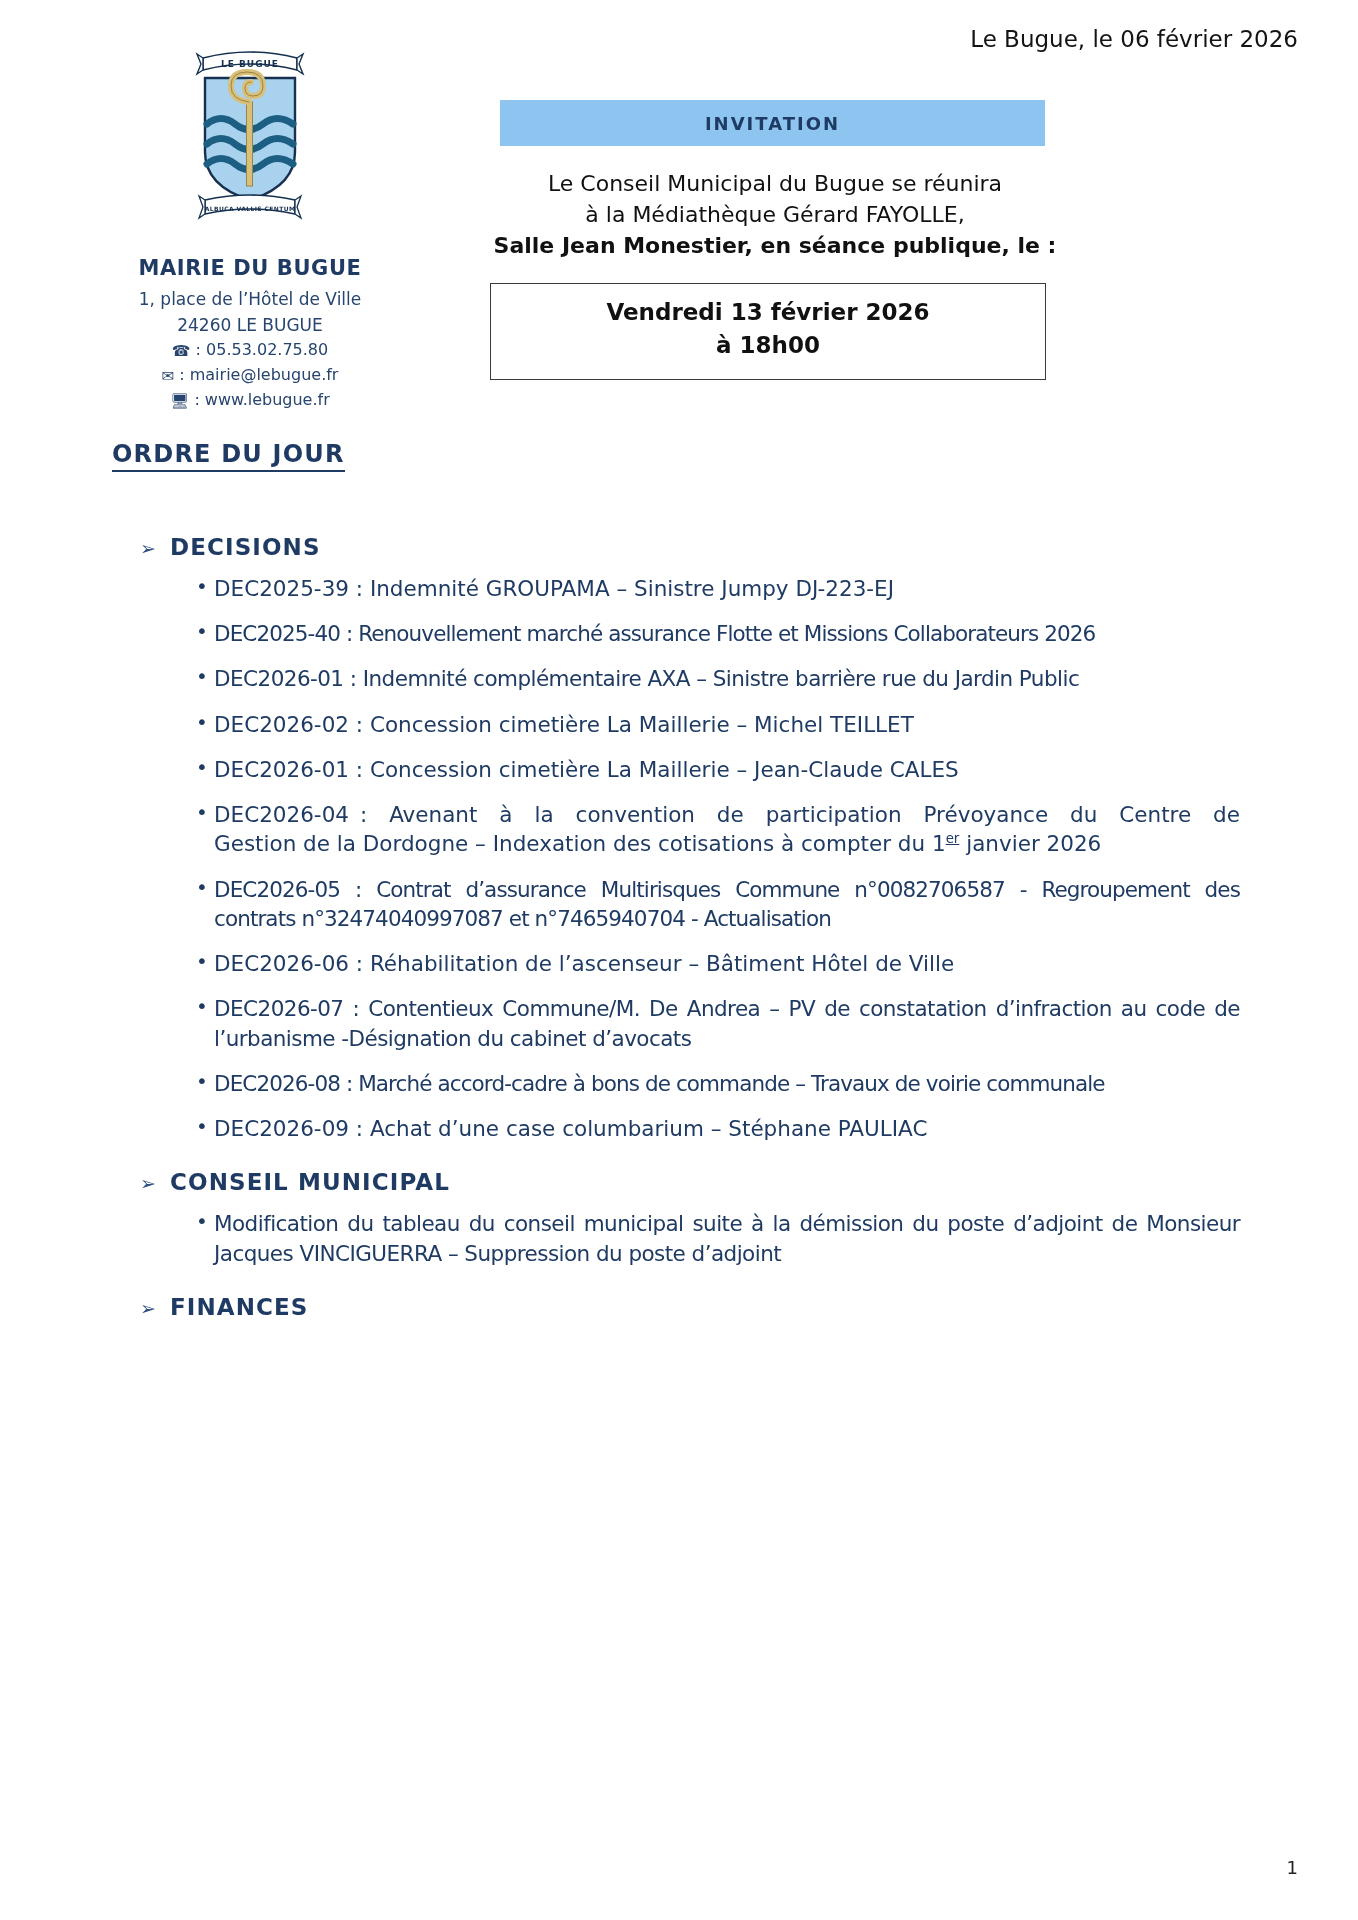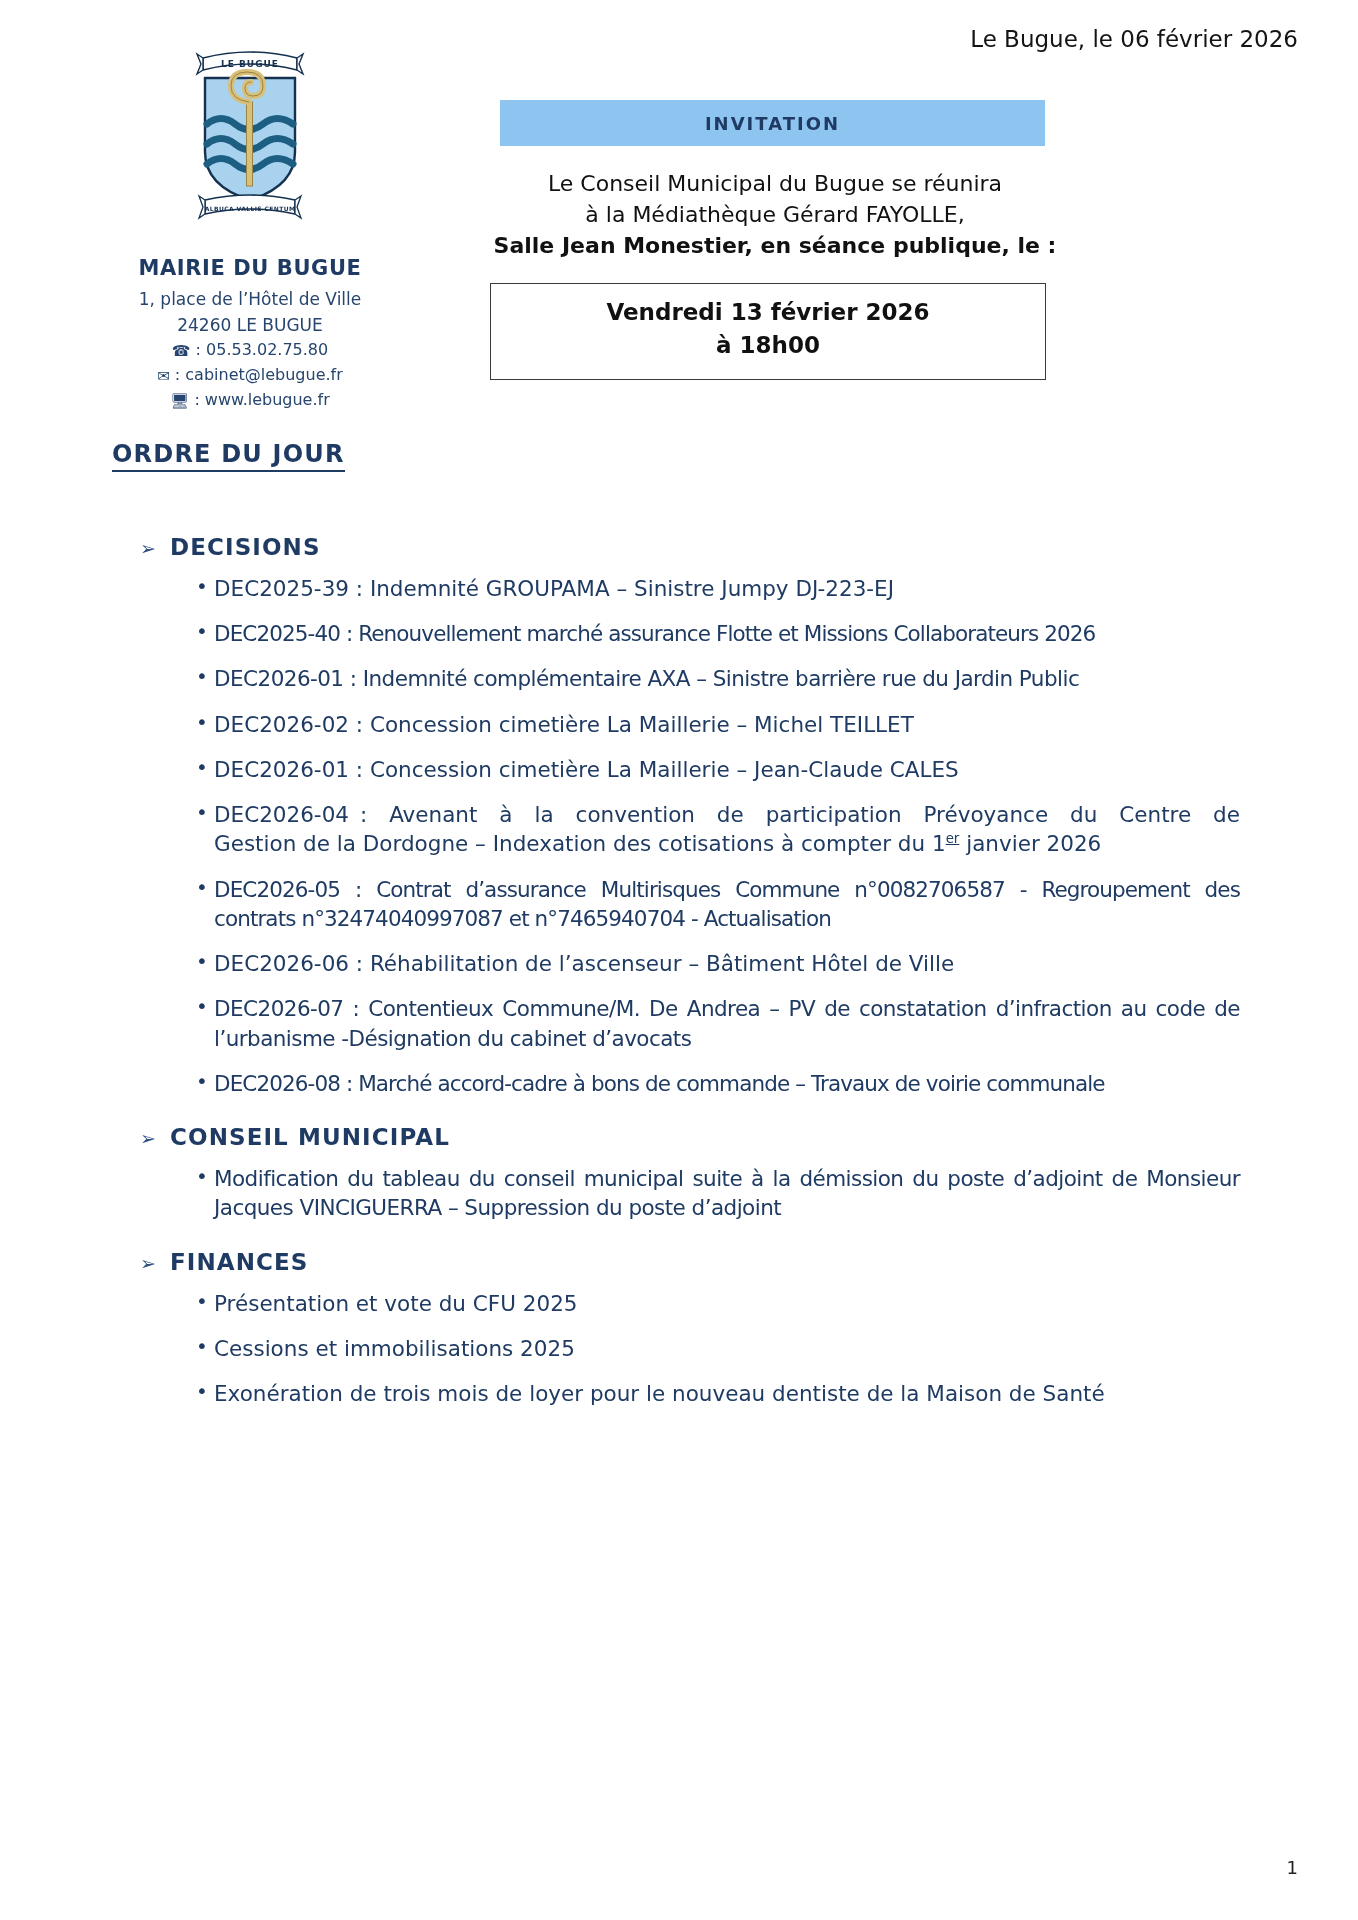--- a/index.html
+++ b/index.html
@@ -264,21 +264,21 @@
       <div class="mairie-name">MAIRIE DU BUGUE</div>
       <div class="addr-line">1, place de l’Hôtel de Ville</div>
       <div class="addr-line">24260 LE BUGUE</div>
 
       <div class="contact-line">
         <span class="gl">☎</span>
         <span>: 05.53.02.75.80</span>
       </div>
       <div class="contact-line">
         <span class="gl">✉</span>
-        <span>: cabinet@lebugue.fr</span>
+        <span>: mairie@lebugue.fr</span>
       </div>
       <div class="contact-line">
         <span class="gl">🖥</span>
         <span>: www.lebugue.fr</span>
       </div>
     </div>
 
     <div class="date-line">Le Bugue, le 06 février 2026</div>
 
     <div class="invitation-banner">
@@ -312,43 +312,39 @@
           <li class="nojust">DEC2025-39 : Indemnité GROUPAMA – Sinistre Jumpy DJ-223-EJ</li>
           <li class="nojust vtight">DEC2025-40 : Renouvellement marché assurance Flotte et Missions Collaborateurs 2026</li>
           <li class="nojust tight">DEC2026-01 : Indemnité complémentaire AXA – Sinistre barrière rue du Jardin Public</li>
           <li class="nojust">DEC2026-02 : Concession cimetière La Maillerie – Michel TEILLET</li>
           <li class="nojust">DEC2026-01 : Concession cimetière La Maillerie – Jean-Claude CALES</li>
           <li>DEC2026-04 :&nbsp; Avenant&nbsp; à&nbsp; la&nbsp; convention&nbsp; de&nbsp; participation&nbsp; Prévoyance&nbsp; du&nbsp; Centre&nbsp; de Gestion de la Dordogne – Indexation des cotisations à compter du 1<sup class="ord">er</sup> janvier 2026</li>
           <li class="vtight">DEC2026-05 : Contrat d’assurance Multirisques Commune n°0082706587 - Regroupement des contrats n°32474040997087 et n°7465940704 - Actualisation</li>
           <li class="nojust">DEC2026-06 : Réhabilitation de l’ascenseur – Bâtiment Hôtel de Ville</li>
           <li class="tight">DEC2026-07 : Contentieux Commune/M. De Andrea – PV de constatation d’infraction au code de l’urbanisme -Désignation du cabinet d’avocats</li>
           <li class="nojust vtight">DEC2026-08 : Marché accord-cadre à bons de commande – Travaux de voirie communale</li>
+          <li class="nojust">DEC2026-09 : Achat d’une case columbarium – Stéphane PAULIAC</li>
         </ul>
       </div>
 
       <div class="section">
         <div class="section-head">
           <span class="arrow">➢</span>
           <span class="section-label">CONSEIL MUNICIPAL</span>
         </div>
         <ul class="items">
           <li class="tight">Modification du tableau du conseil municipal suite à la démission du poste d’adjoint de Monsieur Jacques VINCIGUERRA – Suppression du poste d’adjoint</li>
         </ul>
       </div>
 
       <div class="section">
         <div class="section-head">
           <span class="arrow">➢</span>
           <span class="section-label">FINANCES</span>
         </div>
-        <ul class="items">
-          <li class="nojust">Présentation et vote du CFU 2025</li>
-          <li class="nojust">Cessions et immobilisations 2025</li>
-          <li class="nojust">Exonération de trois mois de loyer pour le nouveau dentiste de la Maison de Santé</li>
-        </ul>
       </div>
 
     </div>
   </div>
 
   <div class="page-number">1</div>
 
 </div>
 
 </body></html>

